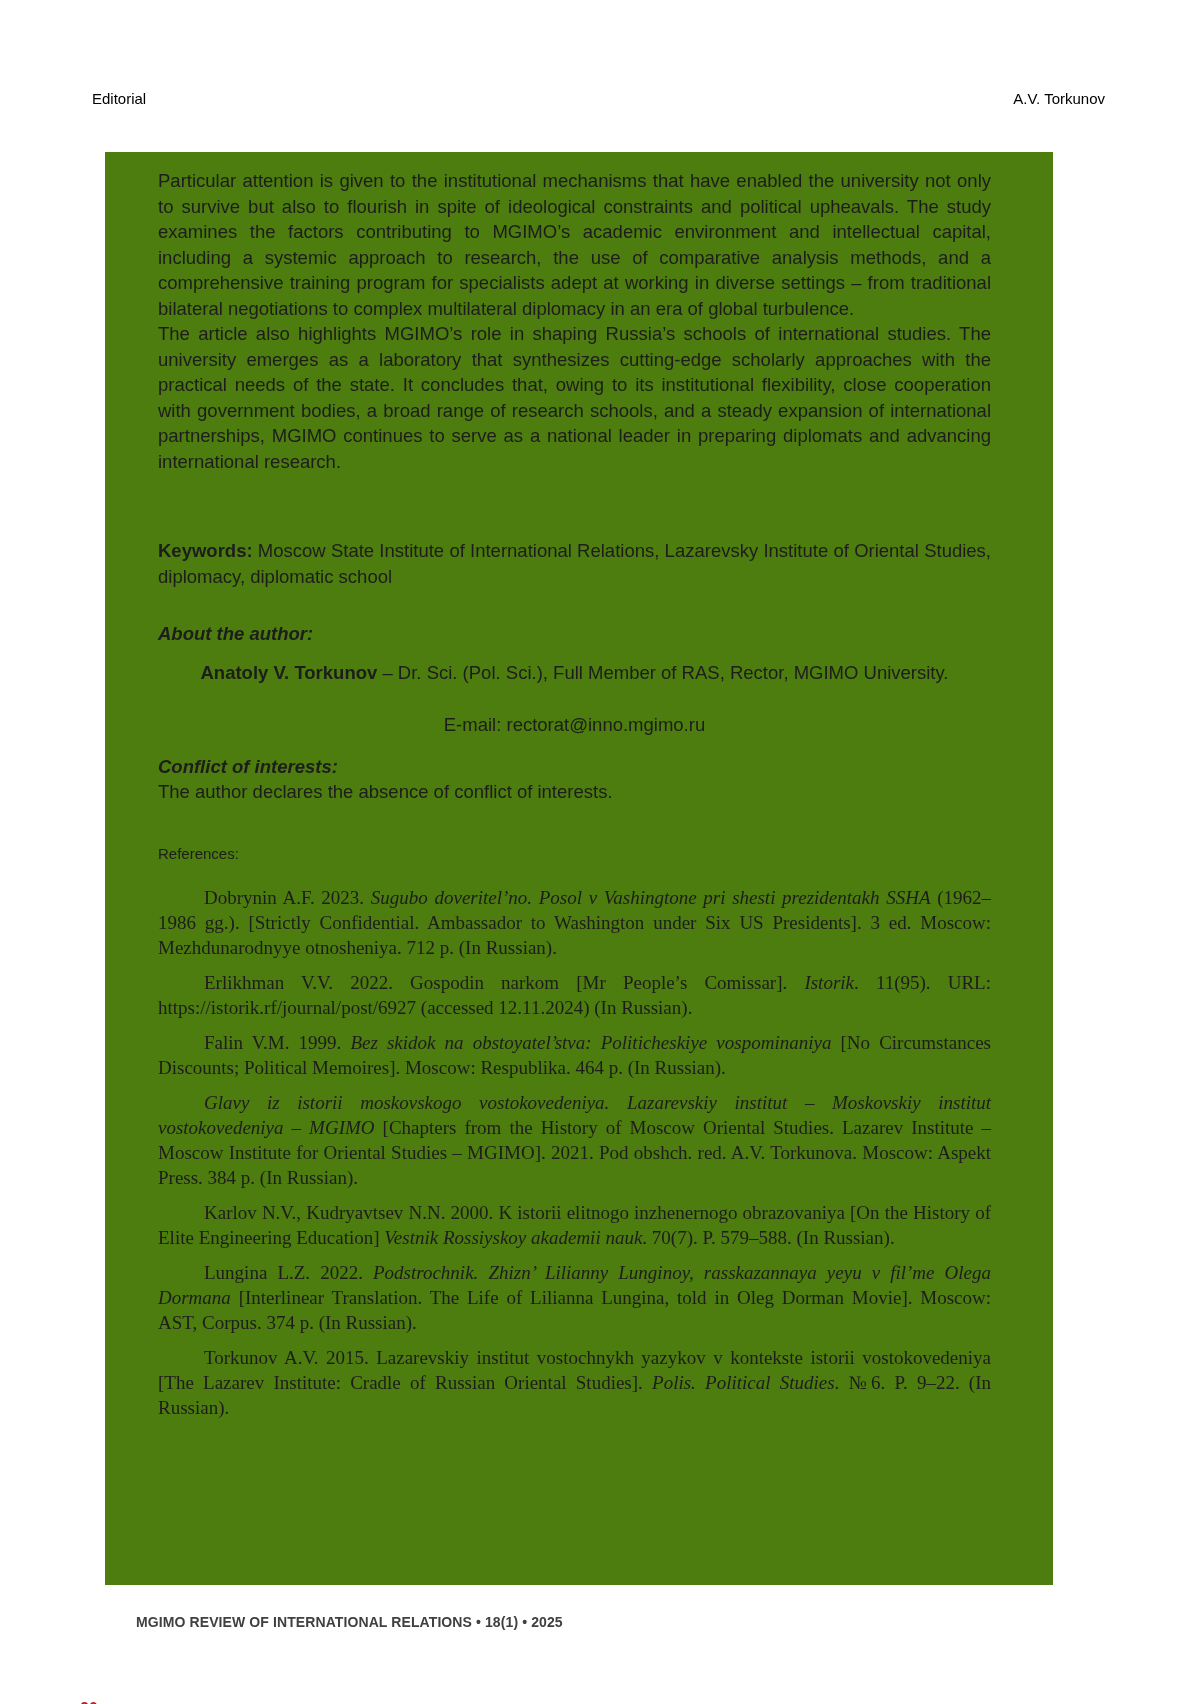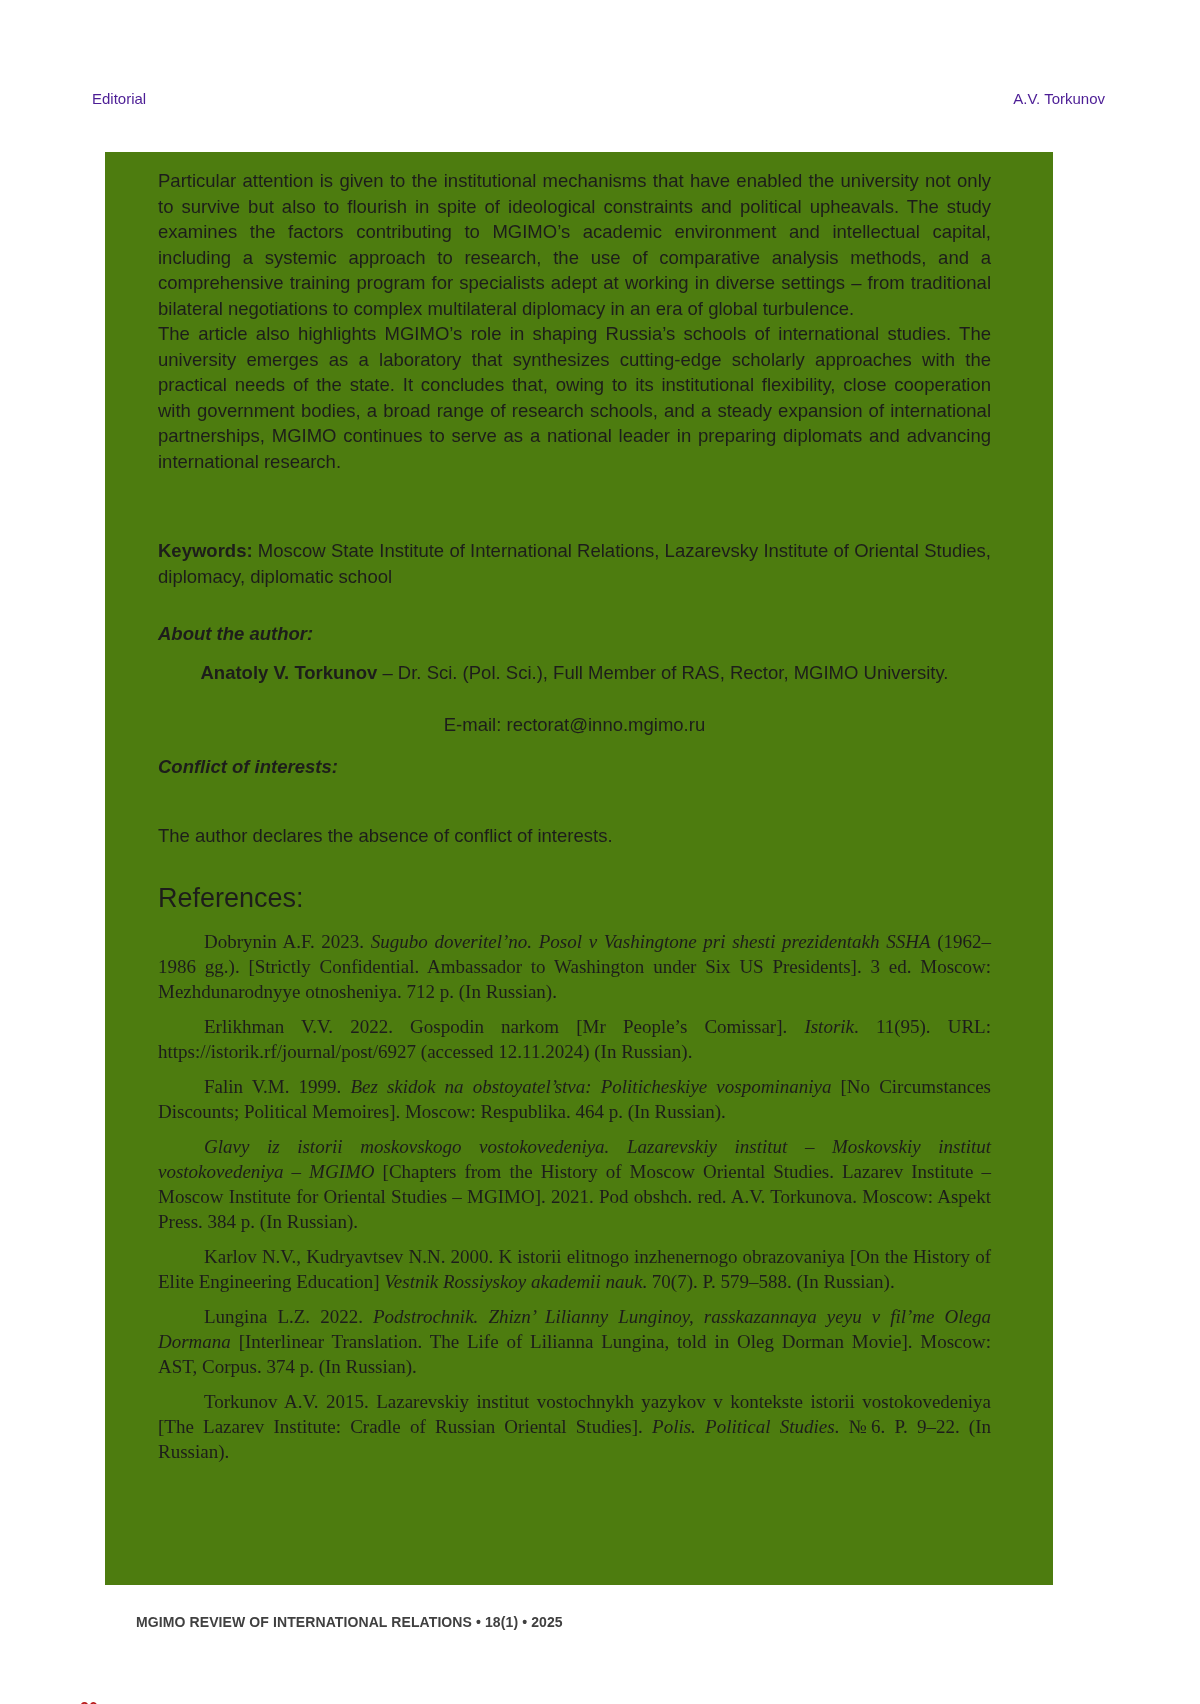--- a/index.html
+++ b/index.html
@@ -7,21 +7,21 @@
     width: 1200px; height: 1704px;
     background: #ffffff;
     position: relative;
     font-family: "Liberation Sans", sans-serif;
     color: #1d1d1b;
   }
   .page-header {
     position: absolute;
     top: 90px; left: 92px; right: 95px;
     display: flex; justify-content: space-between;
-    font-size: 15px; line-height: 18px; color: #4c1d95;
+    font-size: 15px; line-height: 18px; color: #000000;
   }
   .content-box {
     position: absolute;
     left: 105px; top: 152px;
     width: 948px; height: 1433px;
     background: #4d7c0f;
     box-sizing: border-box;
     padding: 16px 62px 0 53px;
   }
   .body-text {
@@ -31,24 +31,24 @@
   }
   .keywords { margin-top: 64px; }
   .keywords strong { font-weight: 700; }
   .sub-heading {
     margin: 32px 0 0 0;
     font-size: 18.5px; line-height: 25.5px;
     font-style: italic; font-weight: 700;
   }
   .author-block { margin-top: 13px; line-height: 26px; text-align: center; }
   .conflict-heading { margin-top: 16px; }
-  .conflict-text { text-align: left; margin-top: 44px; }
+  .conflict-text { text-align: left; }
   .references-heading {
     margin: 36px 0 0 0;
-    font-size: 27px; line-height: 26px; font-weight: 400;
+    font-size: 15px; line-height: 26px; font-weight: 400;
   }
   .references { margin-top: 18px; }
   .ref-entry {
     margin: 0 0 10px 0;
     font-family: "Liberation Serif", serif;
     font-size: 19px; line-height: 25px;
     text-align: justify;
     text-indent: 46px;
   }
   .page-num {

